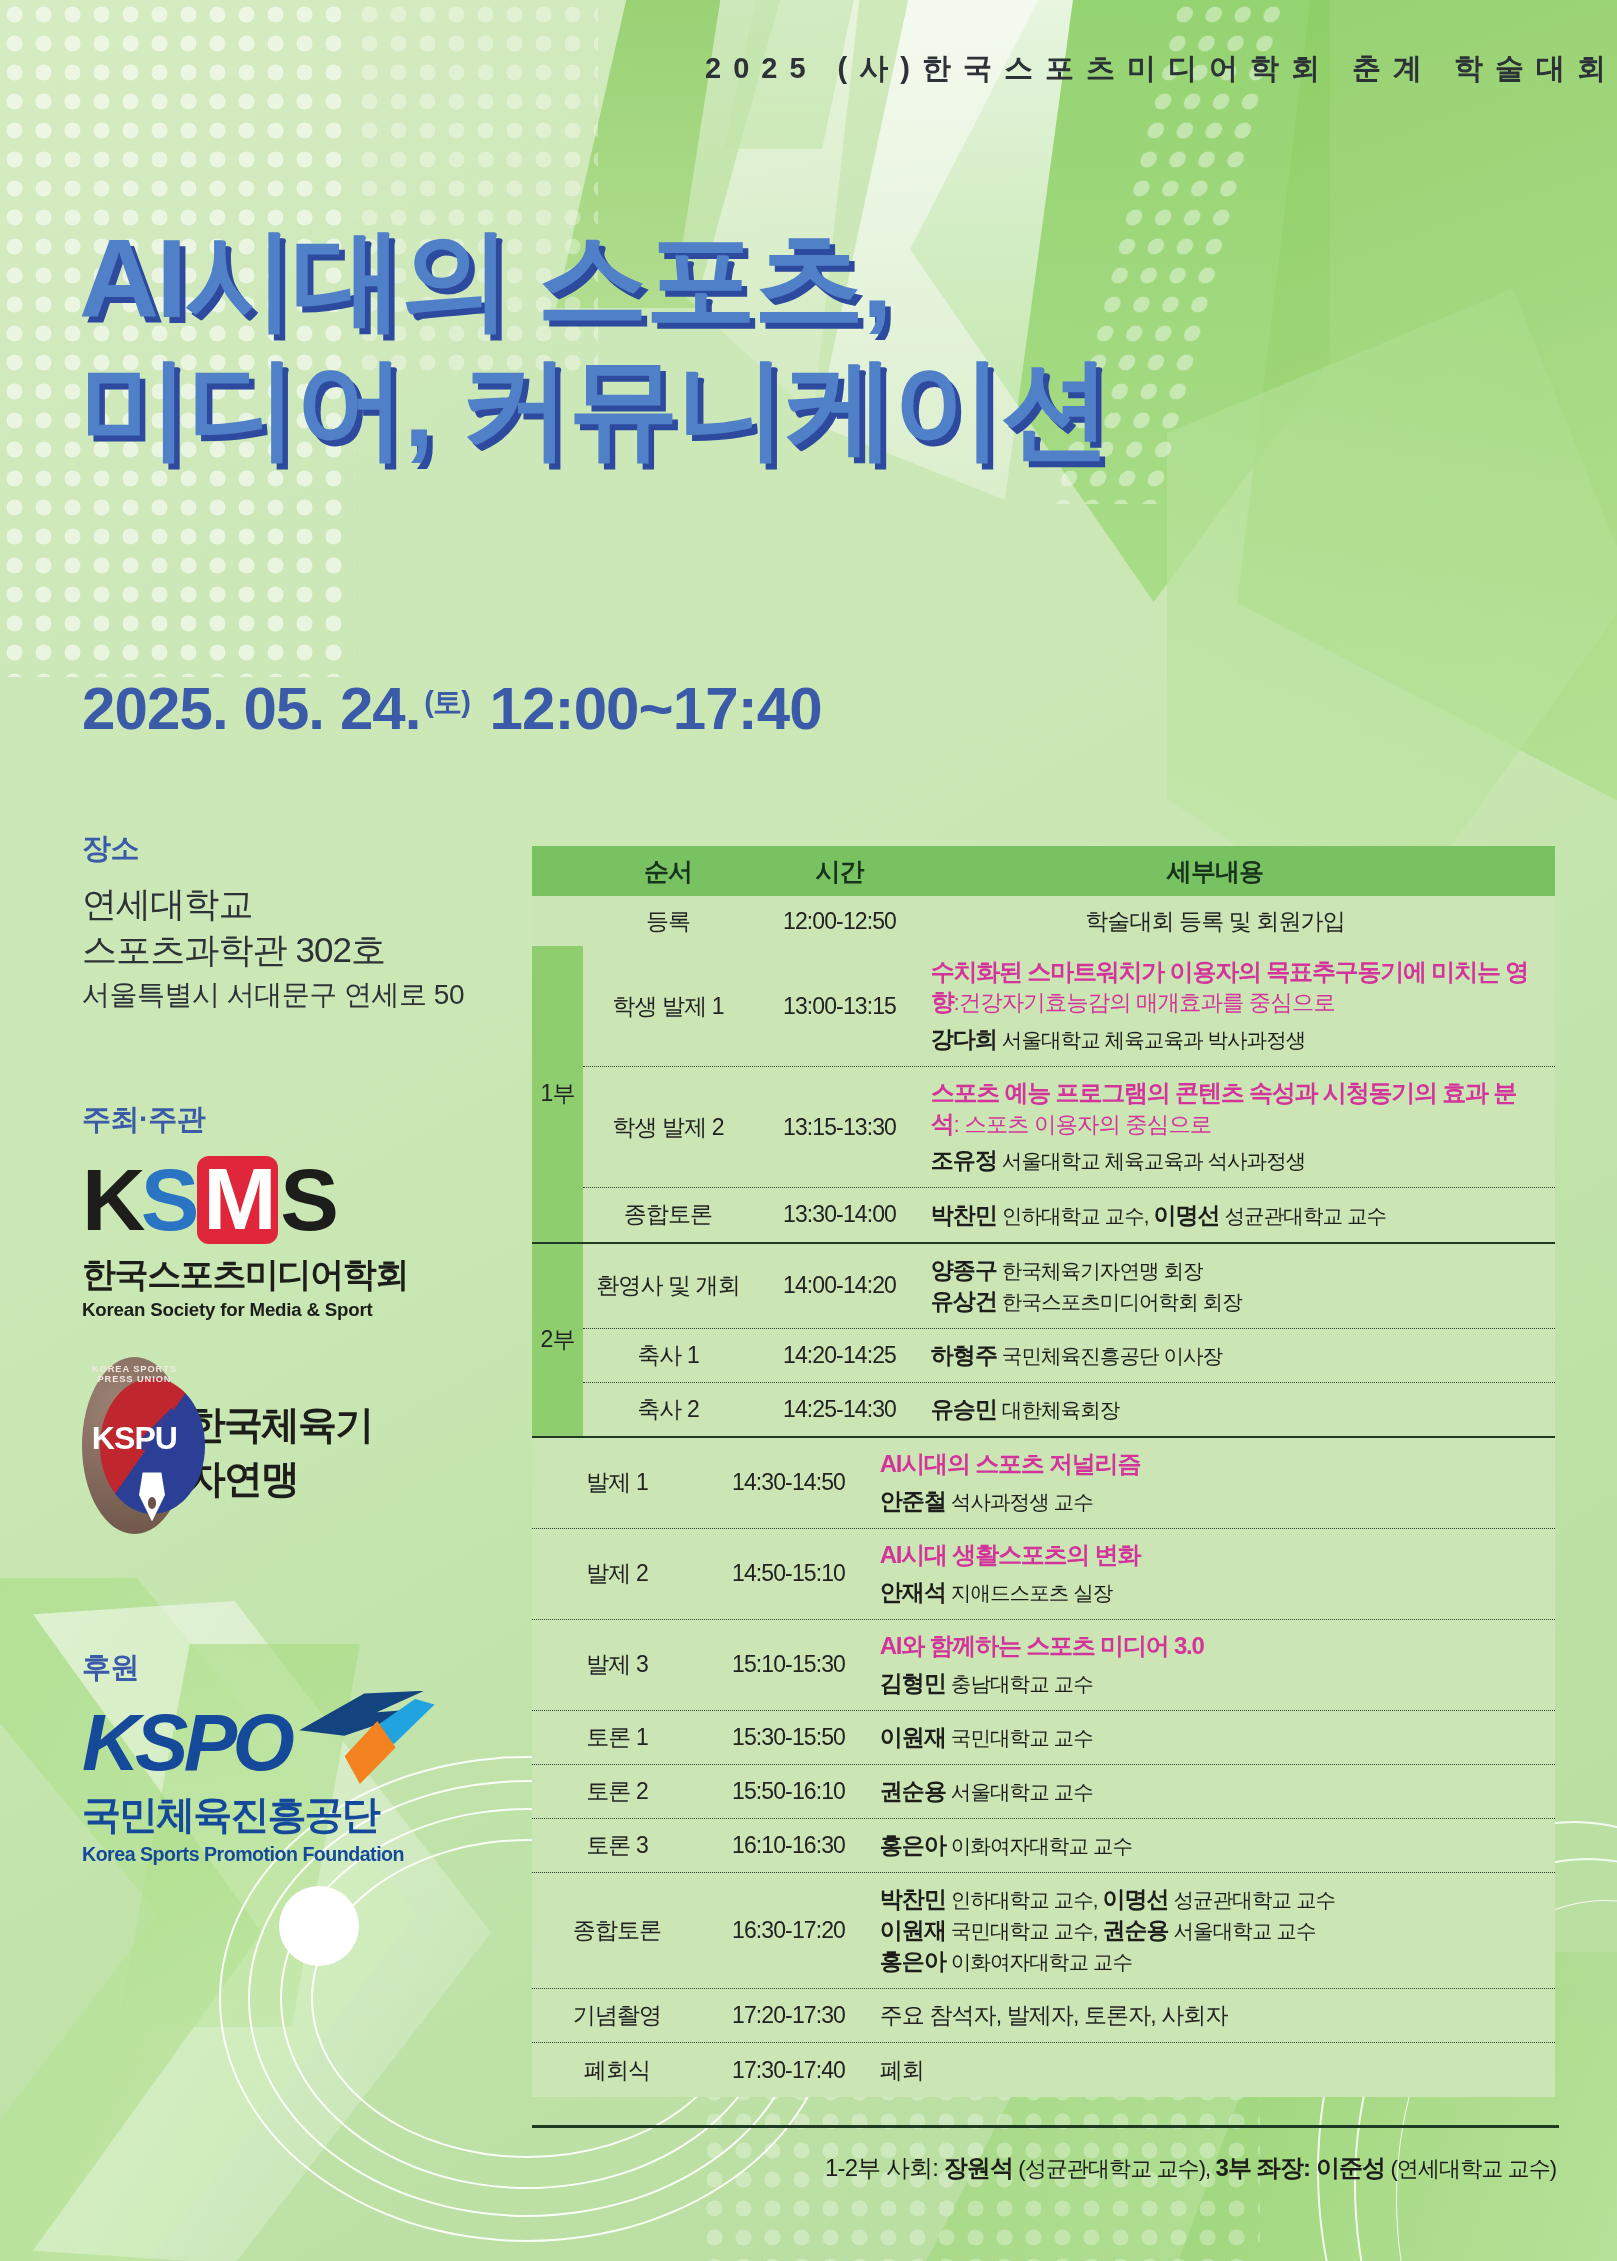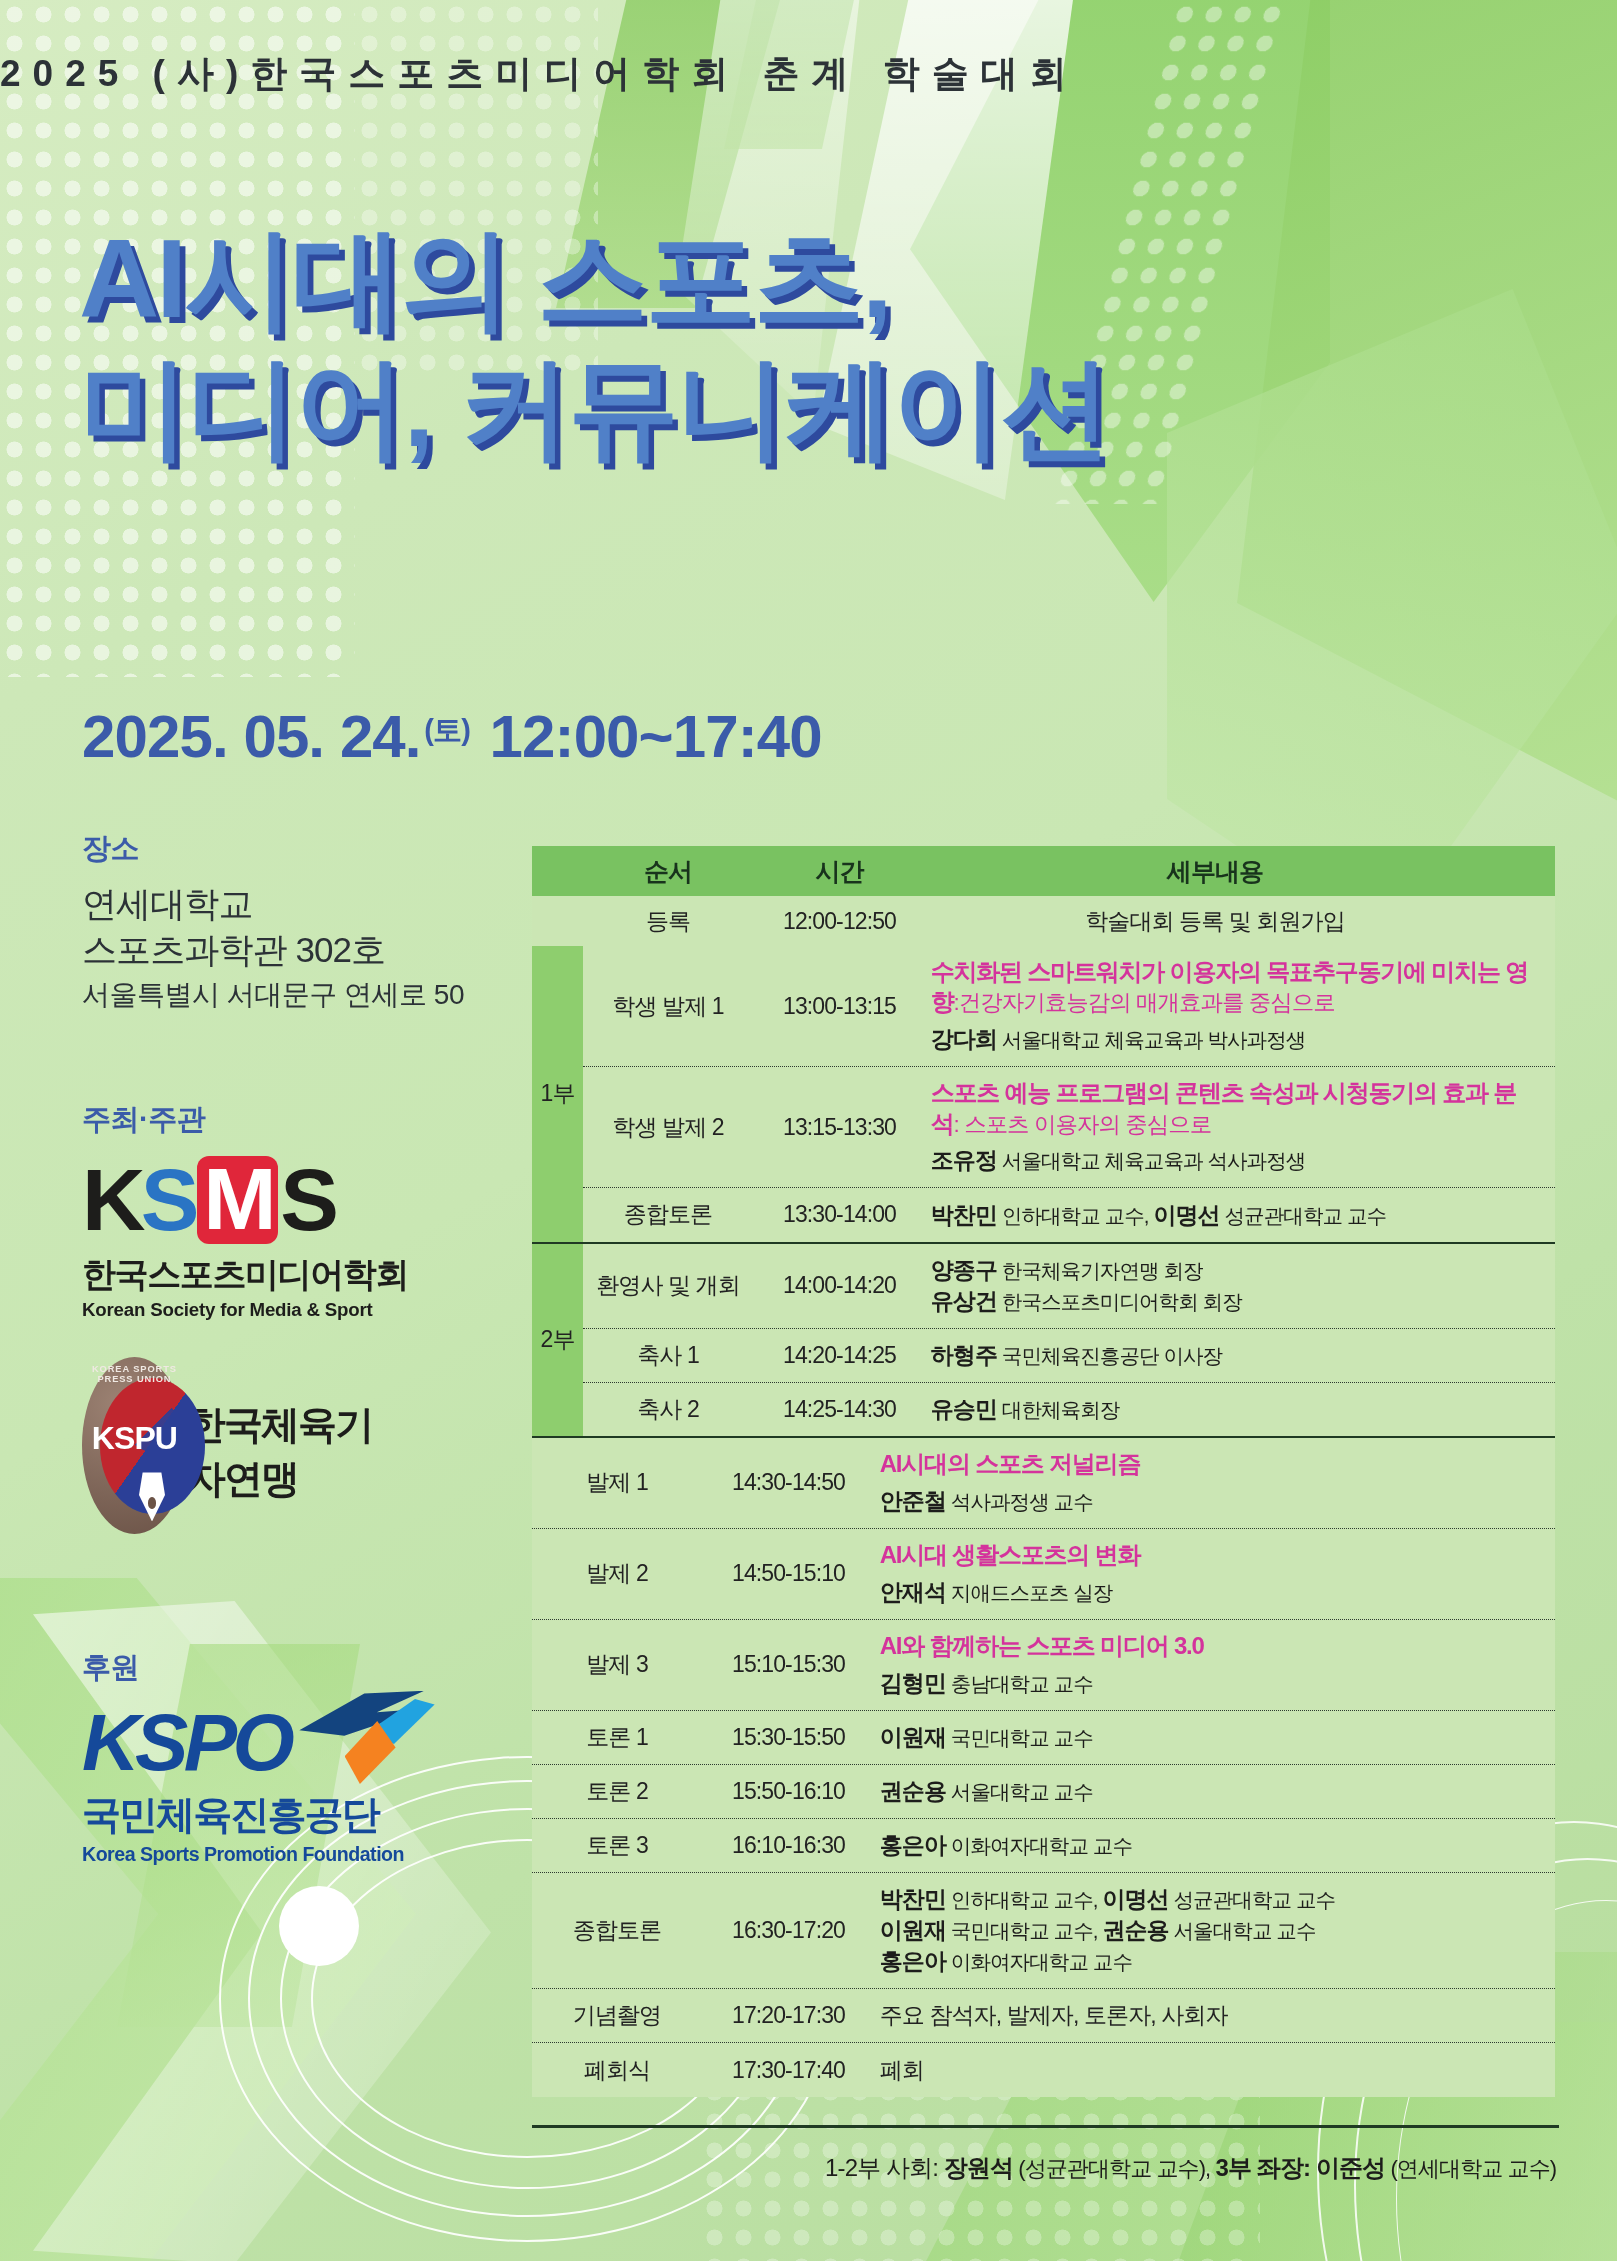--- a/index.html
+++ b/index.html
@@ -88,37 +88,37 @@
   .swoosh{ position:absolute; border:2.8px solid rgba(255,255,255,.85);
            border-radius:50%; background:transparent; }
   .s1{ left:1317px; top:1821px; width:514px; height:700px; }
   .s2{ left:1354px; top:1858px; width:467px; height:654px; border-width:2.3px;}
   .s3{ left:1396px; top:1900px; width:420px;  height:598px; border-width:1.9px;}
 
   
   #content{ position:absolute; inset:0; }
 
   .kicker{
-    position:absolute; left:0; right:8px; top:49px;
-    text-align:left;
-    font-size:37px; font-weight:700; letter-spacing:12px;
+    position:absolute; left:0; right:0; top:49px;
+    text-align:right;
+    font-size:29px; font-weight:700; letter-spacing:12px;
     color:#2c3237;
   }
 
   .bigtitle{
     position:absolute; left:79px; top:215px;
     font-size:111px; font-weight:700; line-height:1.16;
     color:#5080c8;
     letter-spacing:-2.8px;
     text-shadow:5.6px 5.6px 0 #2e4a9e;
     white-space:pre-line;
   }
 
   .daterow{
-    position:absolute; left:82px; top:702px;
+    position:absolute; left:82px; top:674px;
     color:#3b5ba9; font-weight:700; font-size:60px; letter-spacing:-0.9px;
     display:flex; align-items:flex-end; gap:3.7px;
   }
   .daterow .sup{ font-size:29px; position:relative; top:-20.5px; font-weight:700;}
   .daterow .time{ margin-left:16px; }
 
   
   .lcol{ position:absolute; left:82px; top:829px; width:448px; }
   .lbl{ color:#3b5ba9; font-weight:700; font-size:29px; letter-spacing:-0.5px; }
 

